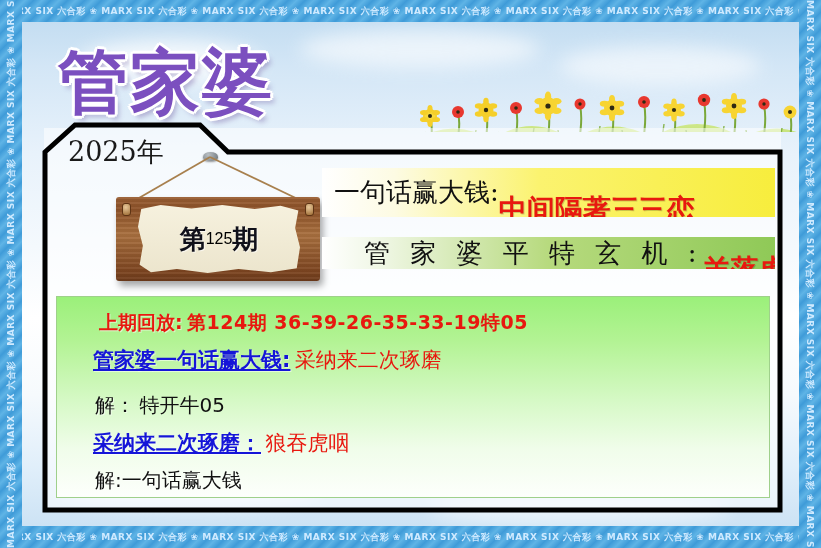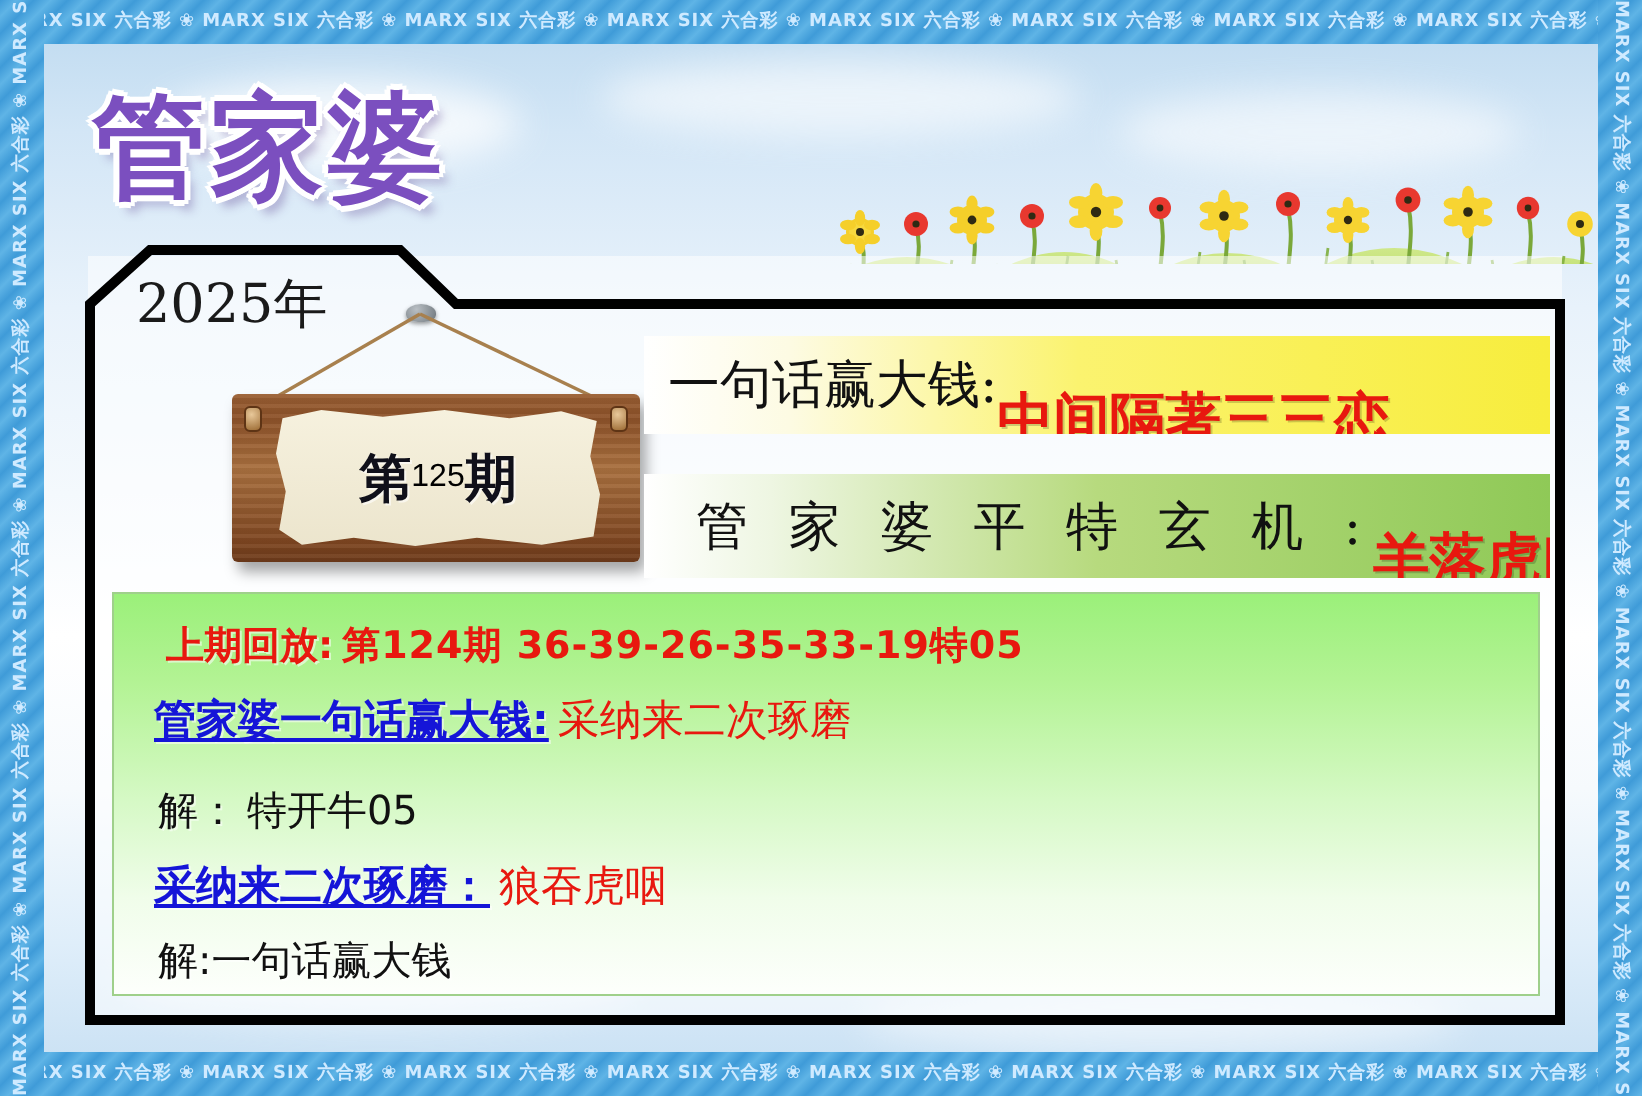--- a/index.html
+++ b/index.html
@@ -47,22 +47,22 @@
     transform-origin:0 0;
     line-height:22px;
     font-size:9px;
   }
   .bord.left .vt{transform:rotate(-90deg) translateX(-548px); width:548px;}
   .bord.right .vt{transform:rotate(90deg) translateY(-22px); width:548px;}
 
   
   .hdr{position:absolute;left:22px;top:22px;width:777px;height:110px;overflow:hidden;}
   .title-gjp{
-    position:absolute;left:24px;top:14px;
-    font-size:57px; font-weight:bold;
+    position:absolute;left:36px;top:14px;
+    font-size:70px; font-weight:bold;
     font-family:"DejaVu Sans","Liberation Sans",sans-serif;
     color:#7b4fbf;
     letter-spacing:2px;
     text-shadow:
        2px 2px 0 #fff, -2px 2px 0 #fff, 2px -2px 0 #fff, -2px -2px 0 #fff,
        0 3px 0 #fff, 3px 0 0 #fff, 0 -3px 0 #fff, -3px 0 0 #fff,
        4px 5px 5px rgba(90,60,140,.35);
     white-space:nowrap;
   }
   .title-slogan{
@@ -135,43 +135,43 @@
     display:flex;align-items:center;
     white-space:nowrap;
     overflow:hidden;
   }
   .band-yellow{
     left:322px;top:168px;width:453px;height:49px;
     background:linear-gradient(to right,#ffffff 0%,#fdfbe3 16%,#fbf36f 48%,#f7ed3d 100%);
     padding-left:12px;
   }
   .band-green{
-    left:322px;top:237px;width:453px;height:52px;
+    left:322px;top:237px;width:453px;height:32px;
     background:linear-gradient(to right,#ffffff 0%,#eef6e2 14%,#b7da7e 50%,#8fc957 100%);
-    padding-left:26px;
+    padding-left:42px;
   }
   .bl{
     font-family:"DejaVu Serif","Liberation Serif",serif;
     font-size:26px;color:#111;
   }
   .band-green .bl{letter-spacing:6px;}
   .bv{
     font-family:"DejaVu Sans","Liberation Sans",sans-serif;
     font-size:28px;font-weight:bold;color:#e8180f;
     letter-spacing:0px;
     text-shadow:1px 1px 0 rgba(0,0,0,.18);
     margin-top:34px;
   }
 
   
   .panel{
     position:absolute;left:56px;top:296px;width:714px;height:202px;
     background:linear-gradient(to bottom,#9bf07a 0%,#b3f394 22%,#d6f9c6 52%,#f0fdea 76%,#fdfffc 100%);
     border:1px solid #9fd08b;
-    padding:9px 0 0 12px;
+    padding:9px 0 0 28px;
   }
   .row{white-space:nowrap;margin-bottom:2px;}
   .r-label{
     font-family:"DejaVu Sans","Liberation Sans",sans-serif;
     font-weight:bold;font-size:19px;color:#e8180f;
     text-shadow:1px 1px 0 rgba(255,255,255,.55);
   }
   .r-label.blue{color:#1515d8;text-decoration:underline;}
   .r-label.black{color:#111;font-weight:normal;font-size:20px;}
   .r-val{

